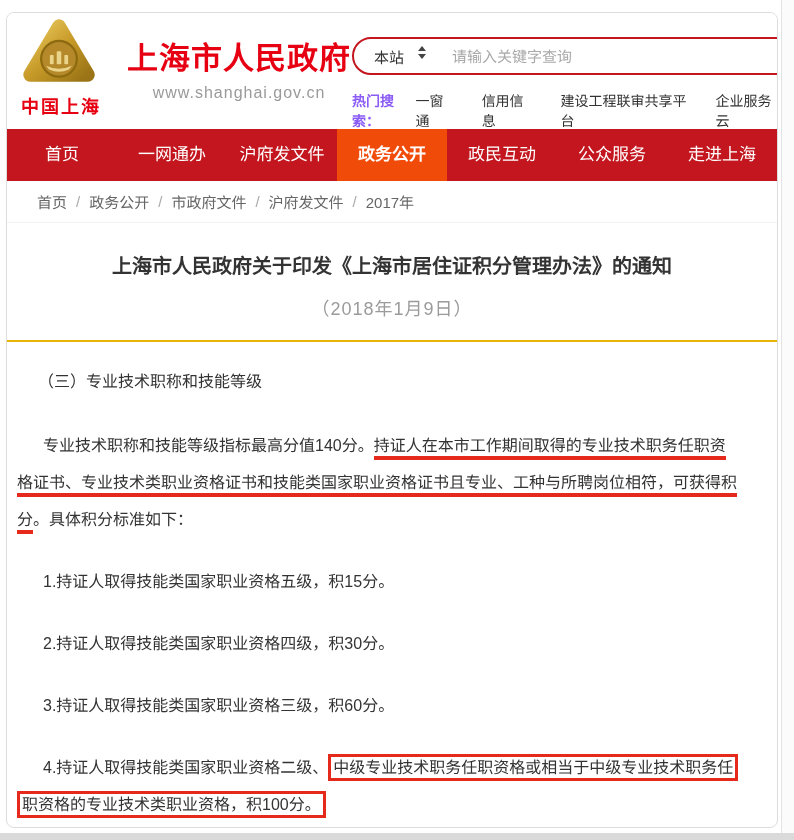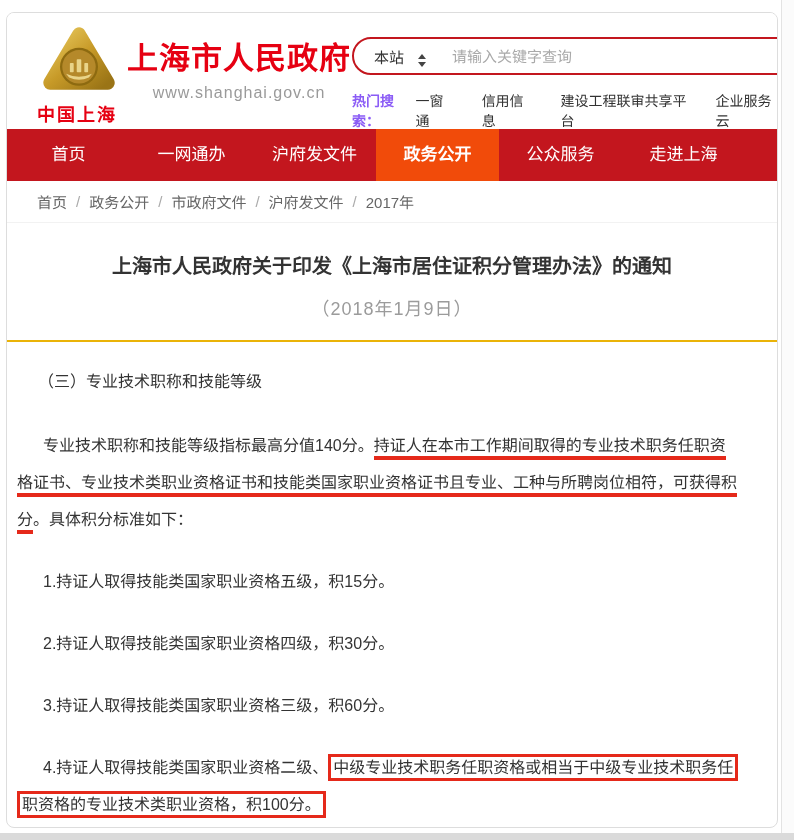--- a/index.html
+++ b/index.html
@@ -7,33 +7,33 @@
     font-family:"Liberation Sans","DejaVu Sans",sans-serif; }
 
   
   .page-card{
     position:absolute; left:6px; top:12px; width:772px; height:816px;
     background:#fff; border:1px solid #ddd; border-radius:8px; overflow:hidden;
   }
 
   
   .site-header{ position:relative; height:116px; background:#fff; }
-  .logo-block{ position:absolute; left:14px; top:12px; width:96px; text-align:right; cursor:pointer; }
+  .logo-block{ position:absolute; left:14px; top:4px; width:96px; text-align:left; cursor:pointer; }
   .logo-emblem{ width:76px; height:70px; display:inline-block; }
   .logo-caption{ font-size:18px; font-weight:bold; color:#e60012; letter-spacing:2px; margin-top:1px; }
   .title-block{ position:absolute; left:112px; top:20px; width:240px; text-align:center; }
   .site-name{ font-size:31px; font-weight:bold; color:#e60012; letter-spacing:1px; white-space:nowrap; }
   .site-url{ font-size:16px; color:#9a9a9a; letter-spacing:1px; margin-top:6px; }
 
   .search-area{ position:absolute; left:345px; top:24px; right:-30px; }
   .search-pill{
     height:38px; border:2px solid #c3161e; border-radius:20px;
     display:flex; align-items:center; background:#fff; overflow:hidden;
   }
-  .search-scope{ display:flex; align-items:flex-end; margin-left:20px; cursor:pointer; }
+  .search-scope{ display:flex; align-items:flex-start; margin-left:20px; cursor:pointer; }
   .scope-label{ font-size:15px; color:#333; }
   .scope-arrows{ display:flex; flex-direction:column; margin-left:14px; line-height:0; }
   .scope-arrows i{ width:0; height:0; border-left:4px solid transparent; border-right:4px solid transparent; font-style:normal; }
   .arrow-up{ border-bottom:5px solid #444; margin-bottom:3px; }
   .arrow-down{ border-top:5px solid #444; }
   .search-input{ border:none; outline:none; font-size:15px; color:#333; margin-left:26px; flex:1; background:transparent; }
   .search-input::placeholder{ color:#a9a9a9; }
   .hot-search{ margin-top:15px; font-size:14px; color:#555; display:flex; }
   .hot-search .hs-label{ color:#8b5cf6;font-weight:bold; }
   .hot-search a{ color:#333; text-decoration:none; margin-right:28px; cursor:pointer; }
@@ -130,20 +130,21 @@
       </div>
     </div>
   </header>
 
   <nav class="main-nav">
     <ul>
       <li>首页</li>
       <li>一网通办</li>
       <li>沪府发文件</li>
       <li class="active">政务公开</li>
+      <li>政民互动</li>
       <li>公众服务</li>
       <li>走进上海</li>
     </ul>
   </nav>
 
   <div class="breadcrumb">
     <a>首页</a>
     <span class="sep">/</span>
     <a>政务公开</a>
     <span class="sep">/</span>

